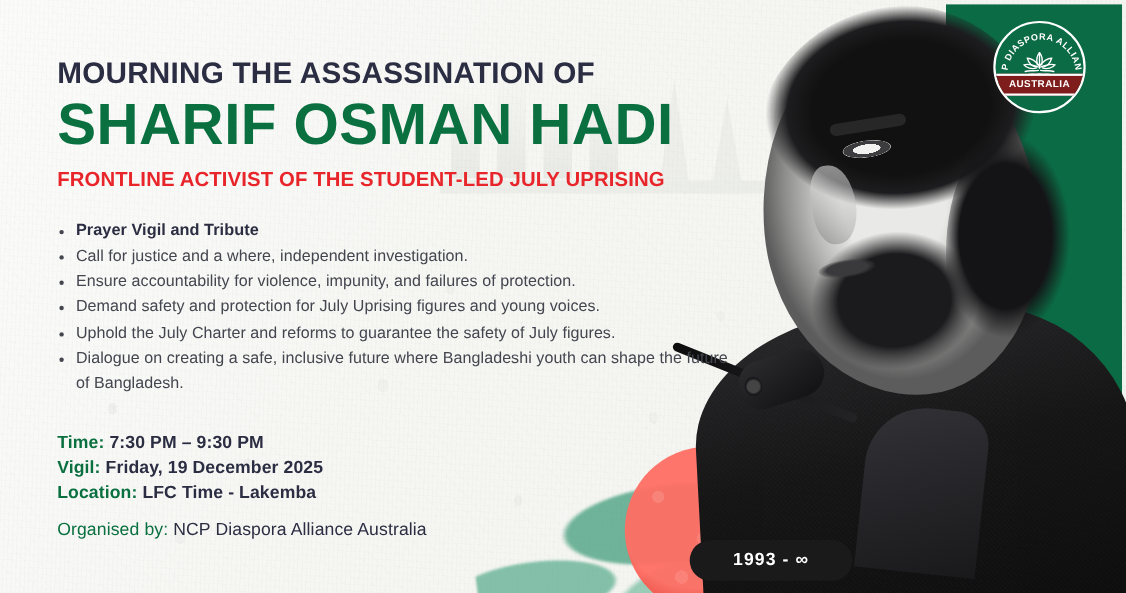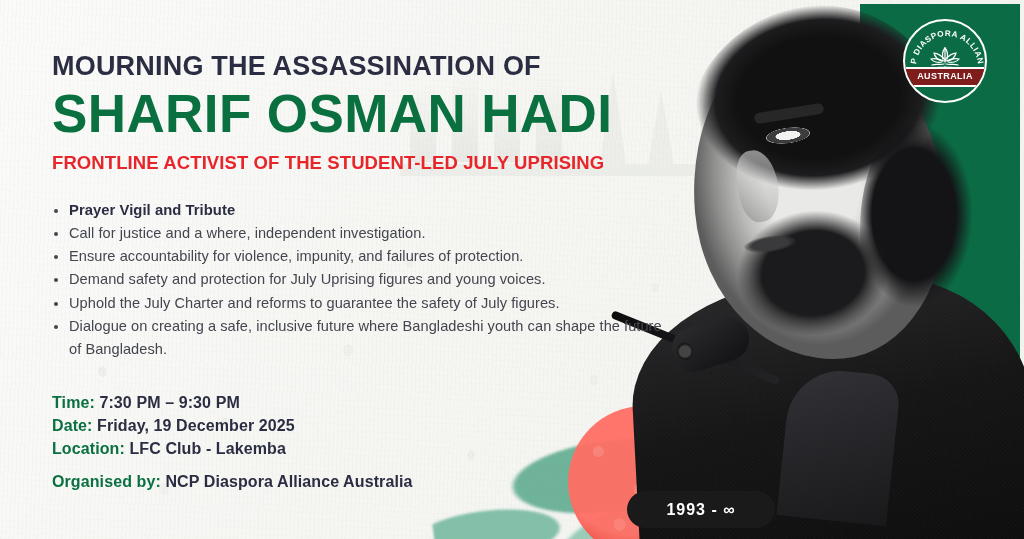--- a/index.html
+++ b/index.html
@@ -383,21 +383,21 @@
     font-weight: 700;
     letter-spacing: .1px;
   }
   .detail-row .lbl {
     color: #0a7040;
   }
   .organiser {
     margin-top: 13px;
     font-size: 16px;
     color: #2b2d42;
-    font-weight: 700;
+    font-weight: 400;
     letter-spacing: .1px;
   }
   .organiser .lbl {
     color: #0a7040;
   }
 
   
   .year-badge {
     position: absolute;
     left: 627px; top: 491px;
@@ -509,26 +509,26 @@
       <li>Uphold the July Charter and reforms to guarantee the safety of July figures.</li>
       <li>Dialogue on creating a safe, inclusive future where Bangladeshi youth can shape the future of Bangladesh.</li>
     </ul>
 
     <div class="details">
       <div class="detail-row">
         <span class="lbl">Time:</span>
         <span>7:30 PM – 9:30 PM</span>
       </div>
       <div class="detail-row">
-        <span class="lbl">Date:</span>
+        <span class="lbl">Vigil:</span>
         <span>Friday, 19 December 2025</span>
       </div>
       <div class="detail-row">
         <span class="lbl">Location:</span>
-        <span>LFC Club - Lakemba</span>
+        <span>LFC Time - Lakemba</span>
       </div>
       <div class="organiser">
         <span class="lbl">Organised by:</span>
         <span>NCP Diaspora Alliance Australia</span>
       </div>
     </div>
   </div>
 
   <div class="year-badge">
     <span>1993 - ∞</span>

